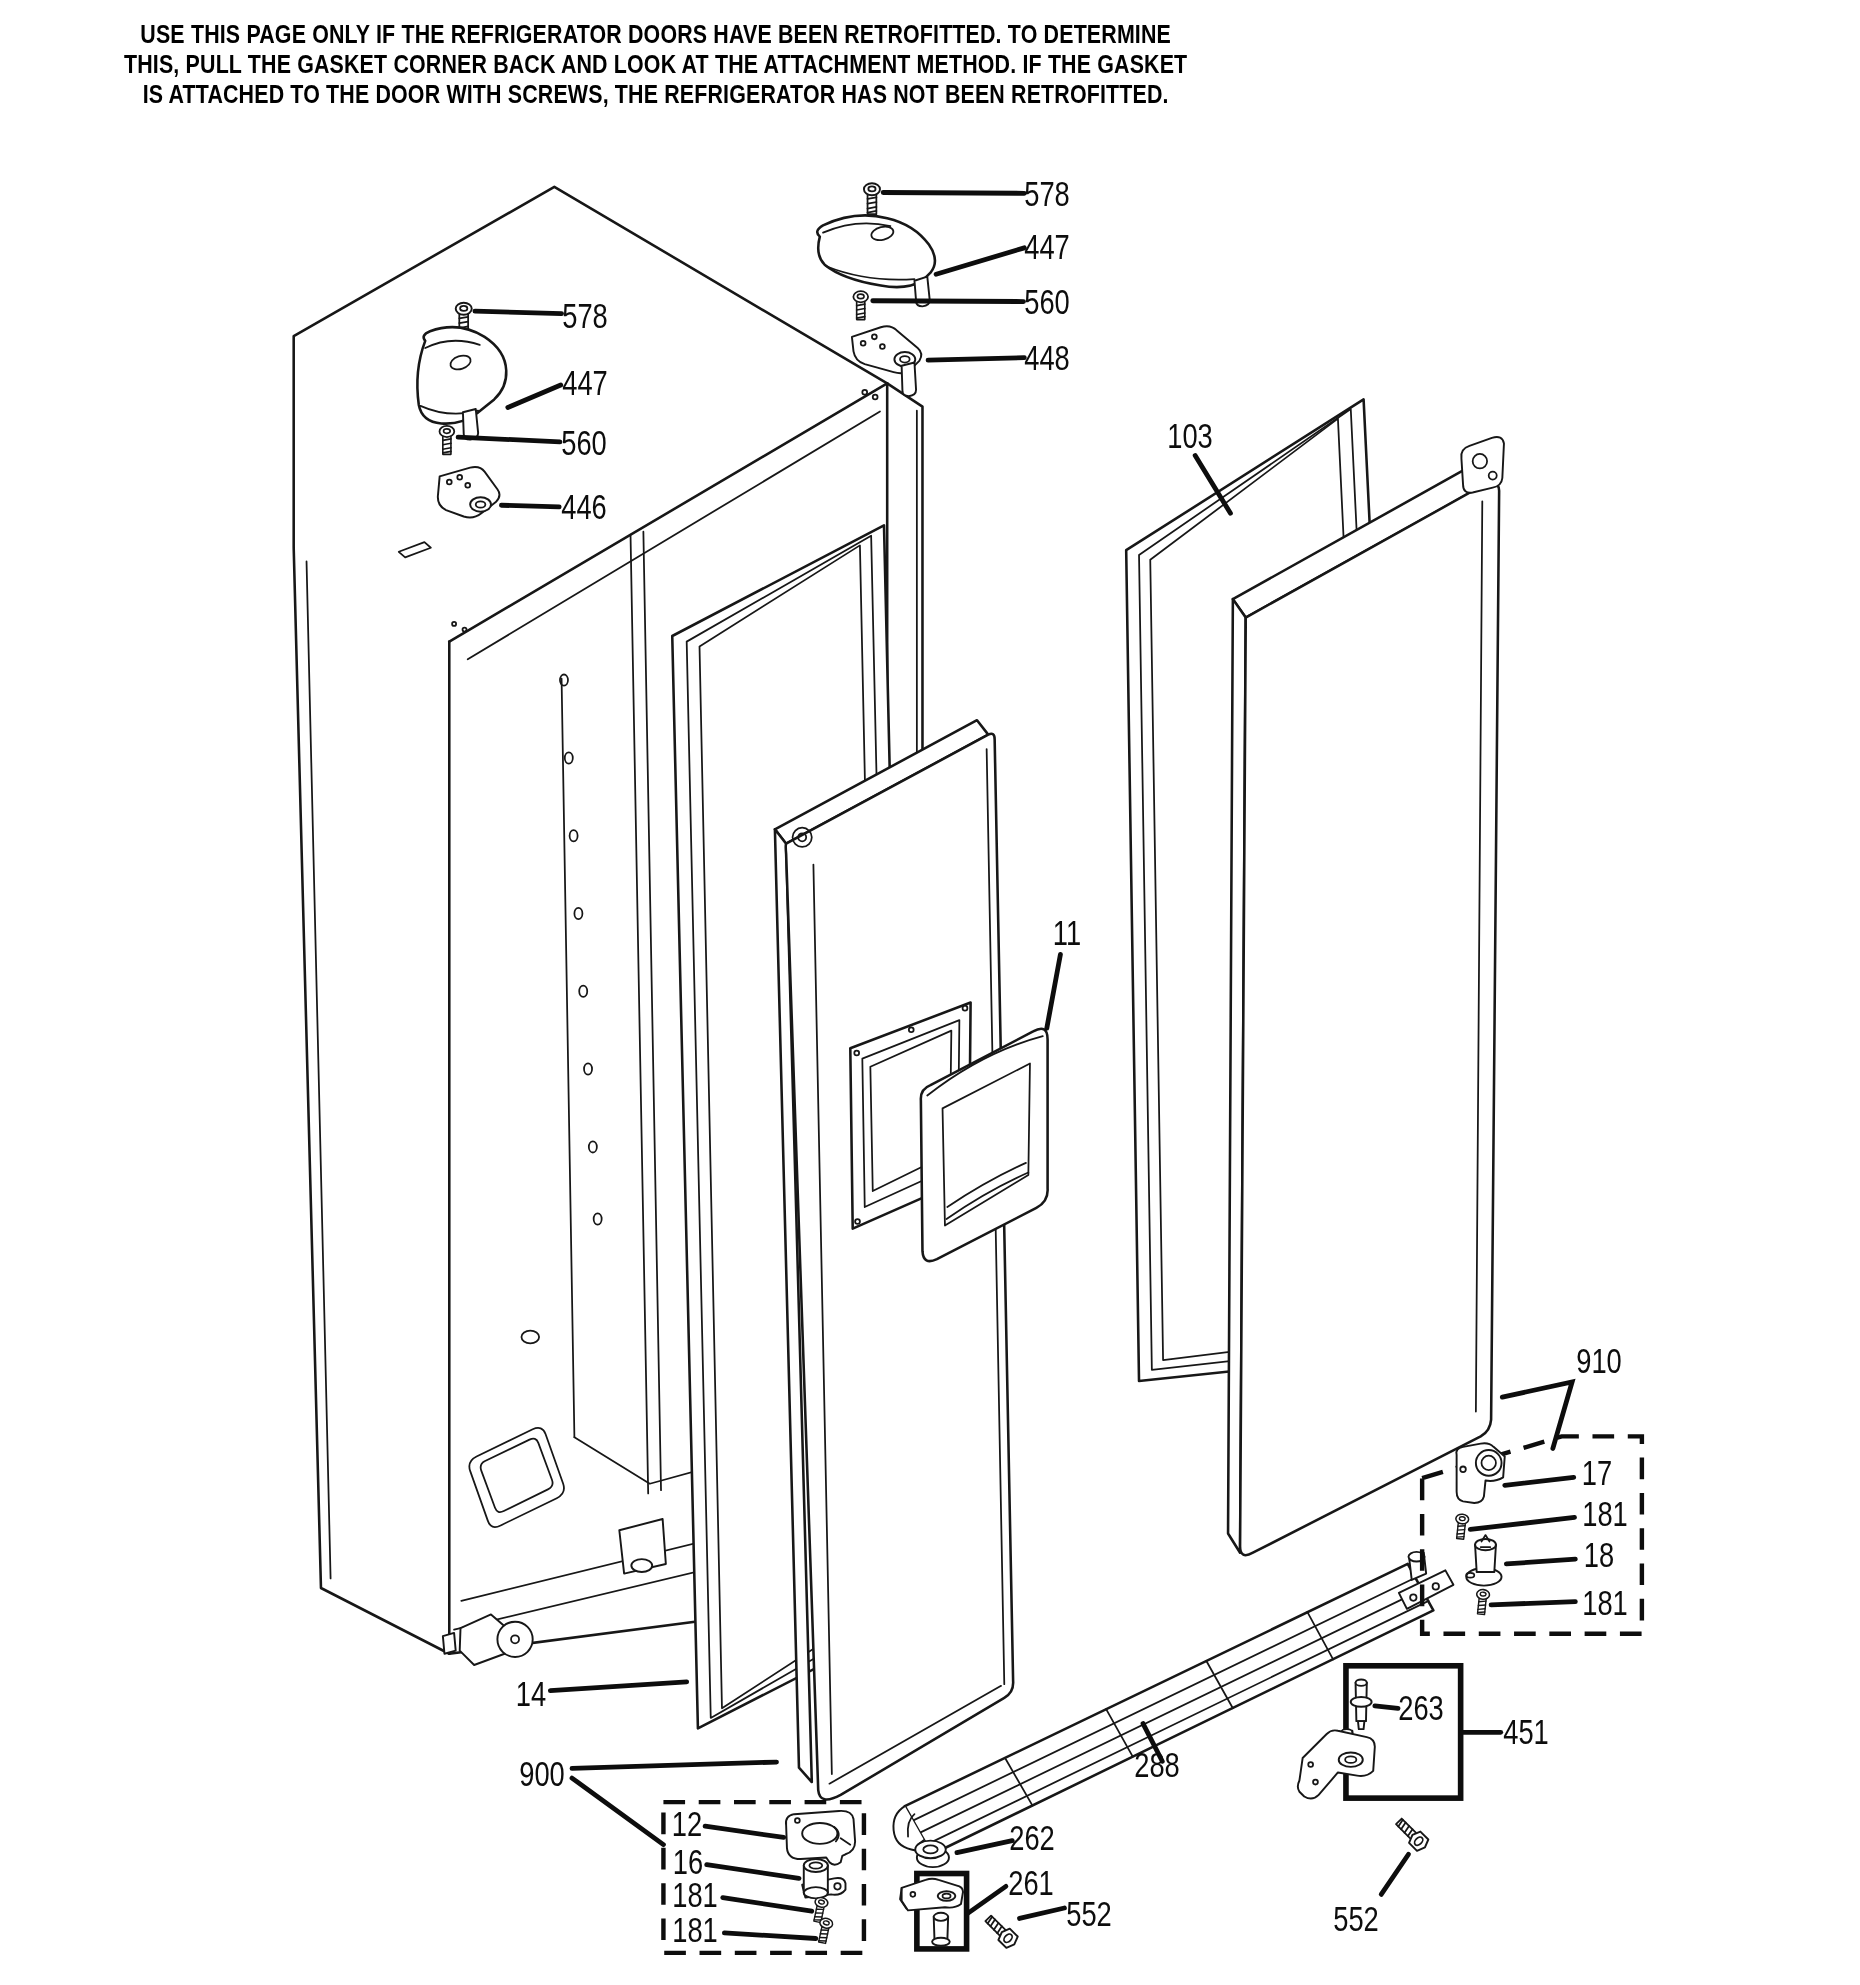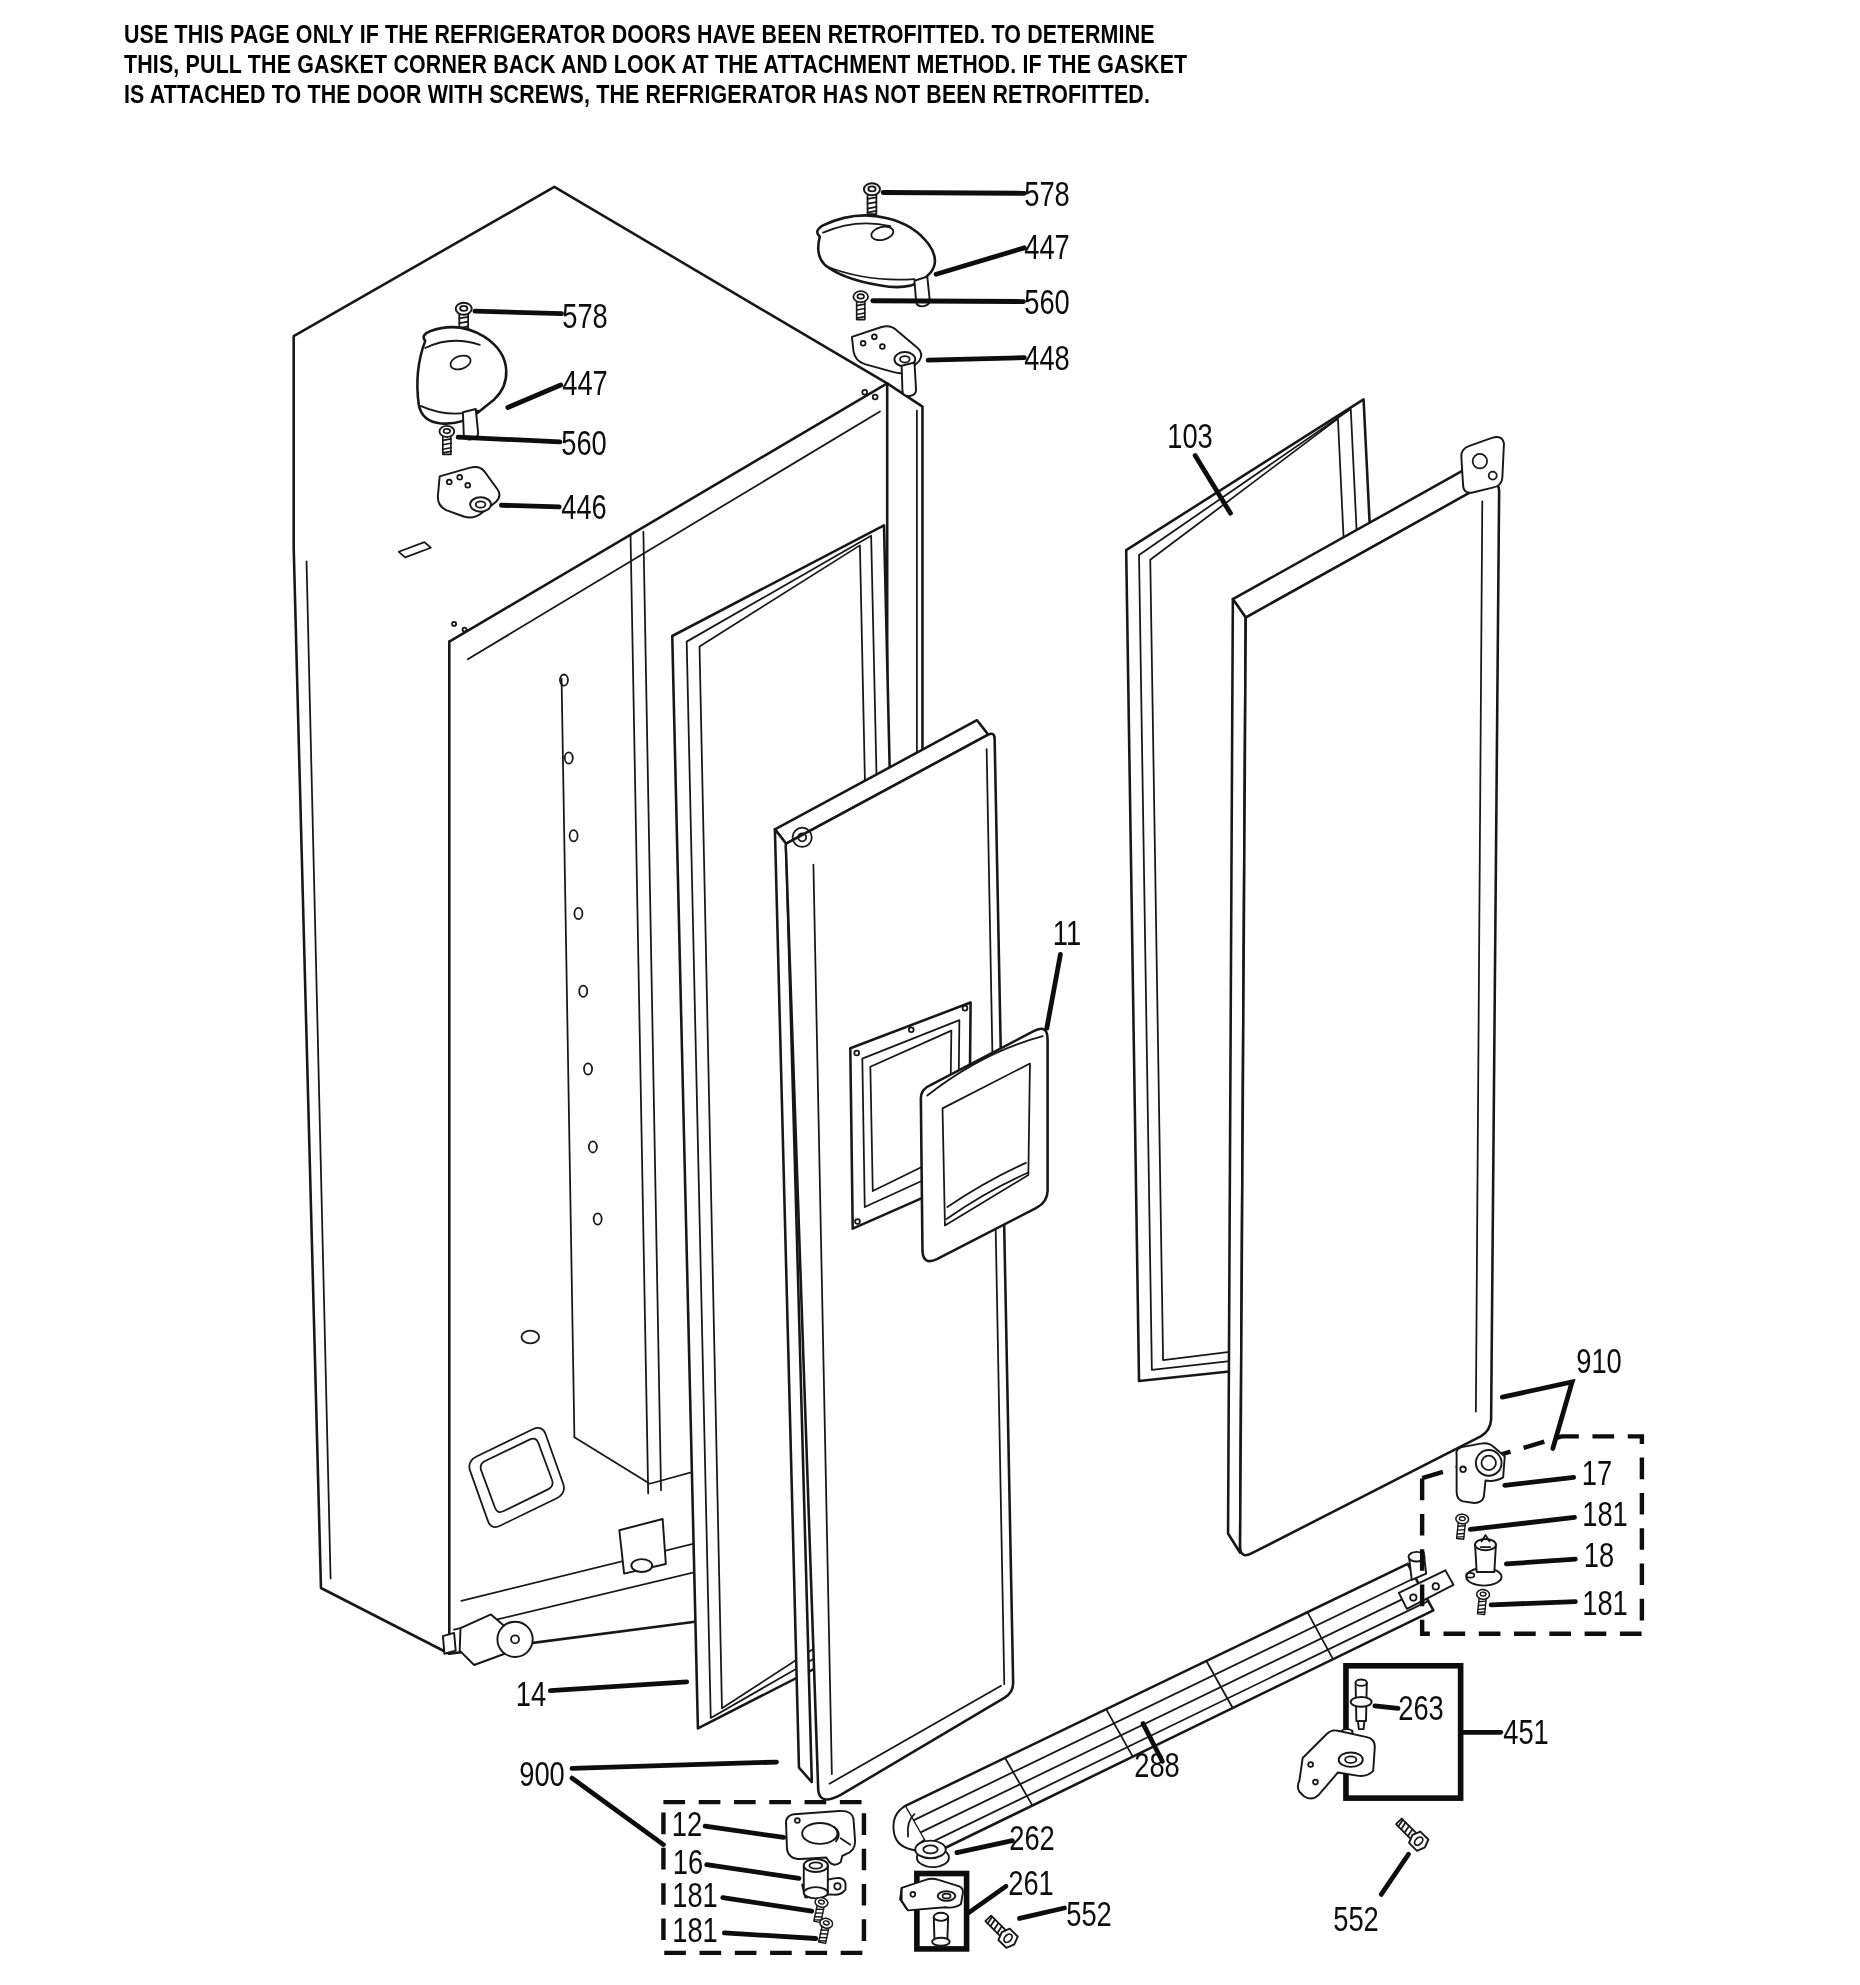--- a/index.html
+++ b/index.html
@@ -1,17 +1,17 @@
 <!DOCTYPE html>
 <html style="font-size:13px"><head>
 <meta charset="utf-8">
 <style>
   html,body{margin:0;padding:0;background:#ffffff;}
   body{width:1861px;height:1985px;position:relative;font-family:"Liberation Sans",sans-serif;overflow:hidden;}
-  .page{position:absolute;inset:0;background:#fff;}
+  .page{position:absolute;inset:0;background:#fff;text-align:center;}
   .hdr{position:absolute;left:124px;top:19px;font-weight:bold;font-size:25px;line-height:30px;color:#000;white-space:nowrap;transform:scaleX(0.855);transform-origin:left top;letter-spacing:0.2px;}
   svg.art{position:absolute;left:0;top:0;}
   .callout{position:absolute;font-size:35px;color:#0d0d0d;white-space:nowrap;transform:translate(-50%,-50%) scaleX(0.78);font-weight:400;}
   .ln{fill:none;stroke:#171717;stroke-width:3.2;stroke-linejoin:round;stroke-linecap:round;}
   .th{fill:none;stroke:#171717;stroke-width:2.2;stroke-linejoin:round;stroke-linecap:round;}
   .fw{fill:#ffffff;stroke:#171717;stroke-width:3.2;stroke-linejoin:round;}
   .fw2{fill:#ffffff;stroke:#171717;stroke-width:2.4;stroke-linejoin:round;}
   .ldr{fill:none;stroke:#0d0d0d;stroke-width:6;stroke-linecap:round;}
   .boxsolid{fill:none;stroke:#0d0d0d;stroke-width:7;}
   .boxdash{fill:none;stroke:#0d0d0d;stroke-width:5.5;stroke-dasharray:27 17;}

